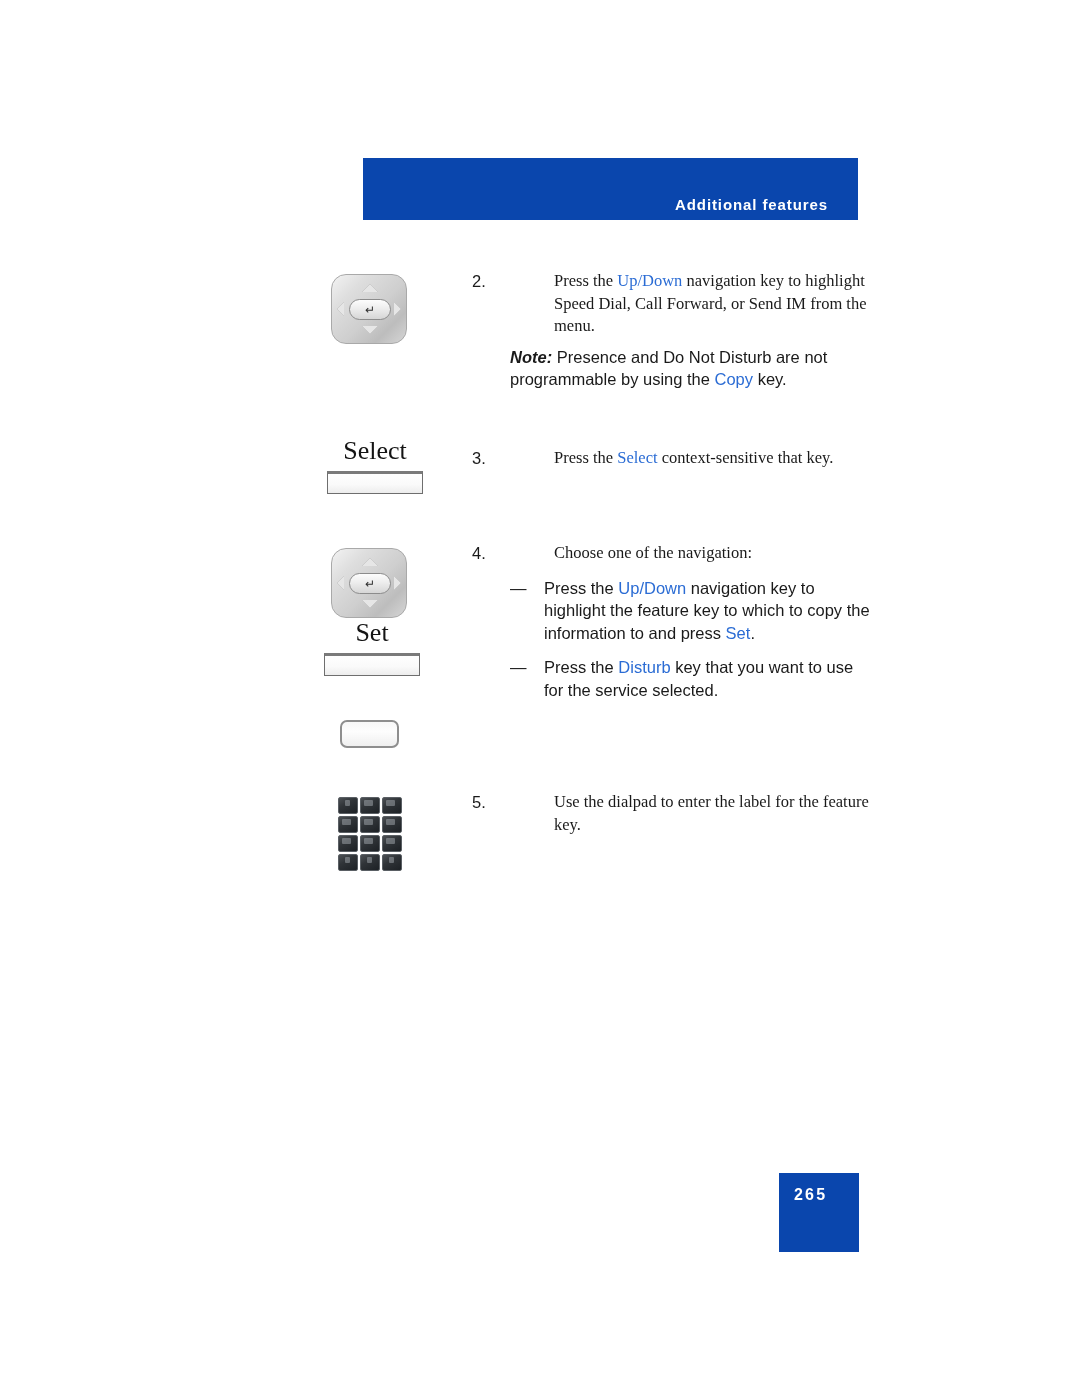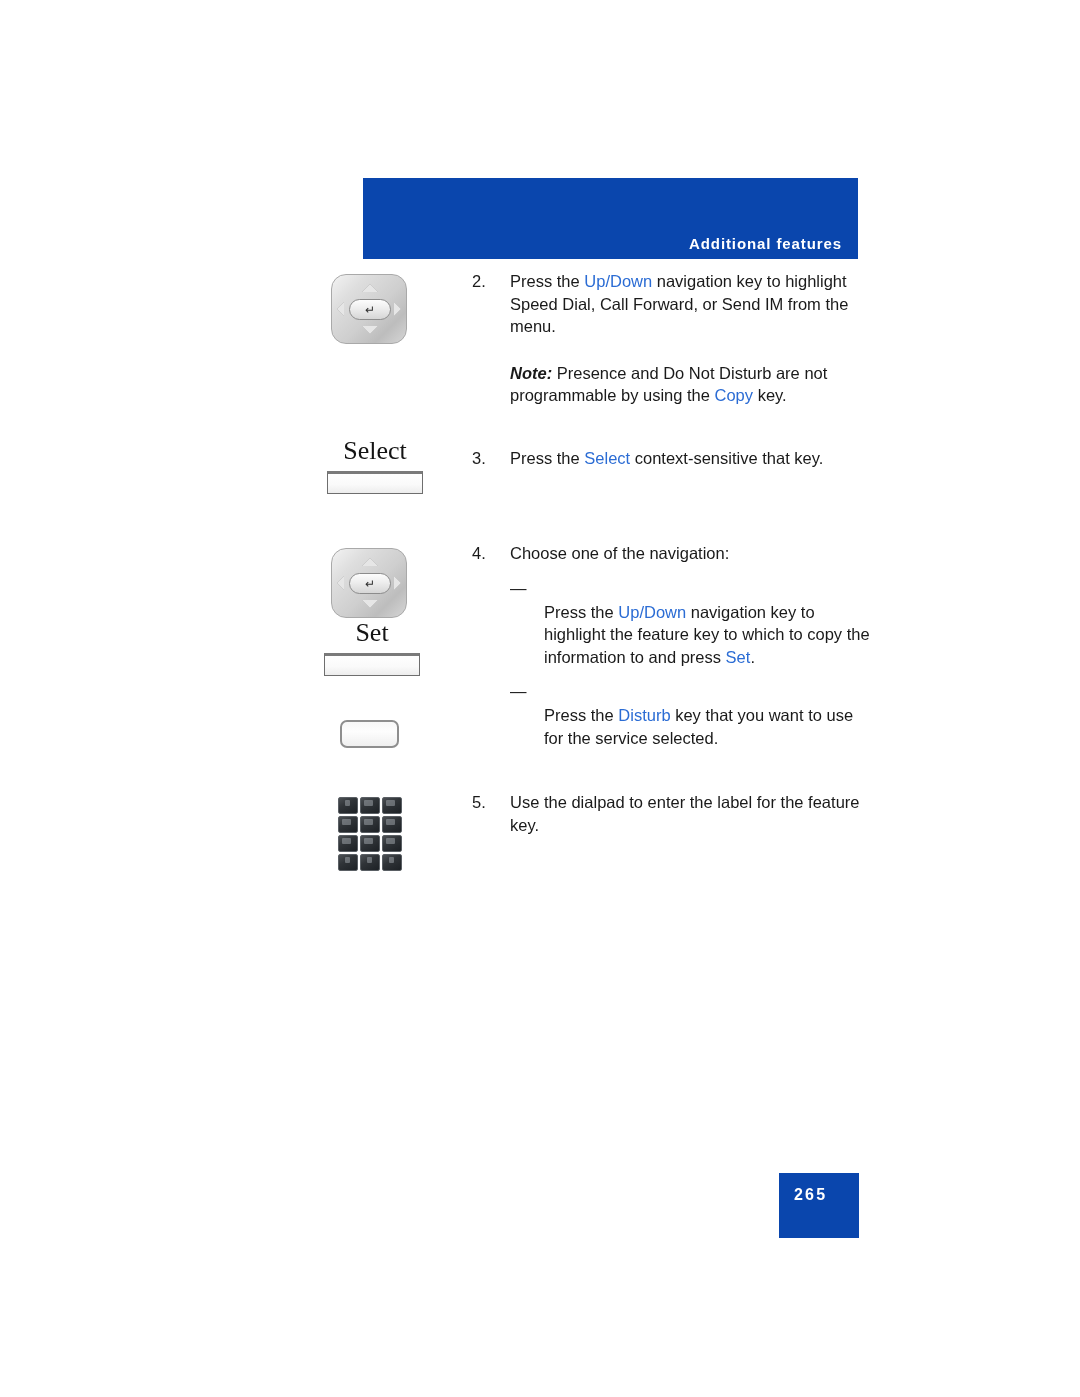--- a/index.html
+++ b/index.html
@@ -21,28 +21,27 @@
     width: 1080px;
     height: 1397px;
   }
 
   
   .header-banner {
     position: absolute;
     left: 363px;
     top: 158px;
     width: 495px;
-    height: 81px;
+    height: 62px;
     background: #0a46ad;
     display: flex;
     align-items: flex-end;
     justify-content: flex-end;
     box-sizing: border-box;
-    padding: 0 16px 7px 0;
-    margin-top: 20px;
+    padding: 0 30px 7px 0;
   }
   .header-title {
     color: #ffffff;
     font-size: 15px;
     font-weight: bold;
     letter-spacing: 0.9px;
     font-family: "Liberation Sans", sans-serif;
     white-space: nowrap;
   }
 
@@ -58,24 +57,25 @@
     font-size: 16.5px;
     line-height: 22.5px;
     color: #1a1a1a;
     font-family: "Liberation Sans", sans-serif;
   }
   .step-text {
     flex: 1 1 auto;
     font-size: 16.5px;
     line-height: 22.5px;
     color: #1a1a1a;
-    font-family: Liberation Sans, sans-serif;
+    font-family: Liberation Serif, serif;
+    margin-left: 44px;
   }
   .note-block {
-    margin-top: 24px;
+    margin-top: 8px;
     font-size: 16.5px;
     line-height: 22.5px;
     color: #1a1a1a;
   }
   .note-label {
     font-weight: bold;
     font-style: italic;
   }
   .kw { color: #2b6cd4; }
 
@@ -89,21 +89,20 @@
     flex: 0 0 34px;
     font-size: 16.5px;
     line-height: 22.5px;
     color: #1a1a1a;
   }
   .dash-text {
     flex: 1 1 auto;
     font-size: 16.5px;
     line-height: 22.5px;
     color: #1a1a1a;
-    margin-top: 24px;
   }
 
   
   .navkey {
     position: relative;
     width: 76px;
     height: 70px;
     border-radius: 15px;
     background: linear-gradient(135deg, #f3f3f3 0%, #dedede 25%, #cfcfcf 55%, #bdbdbd 78%, #d6d6d6 100%);
     border: 1px solid #a9a9a9;
@@ -223,21 +222,21 @@
   .art {
     position: absolute;
   }
 
   
   .page-badge {
     position: absolute;
     left: 779px;
     top: 1173px;
     width: 80px;
-    height: 65px;
+    height: 79px;
     background: #0a46ad;
     box-sizing: border-box;
     padding: 13px 0 0 15px;
   }
   .page-badge-num {
     color: #ffffff;
     font-size: 16px;
     font-weight: bold;
     letter-spacing: 2.2px;
     font-family: "Liberation Sans", sans-serif;

